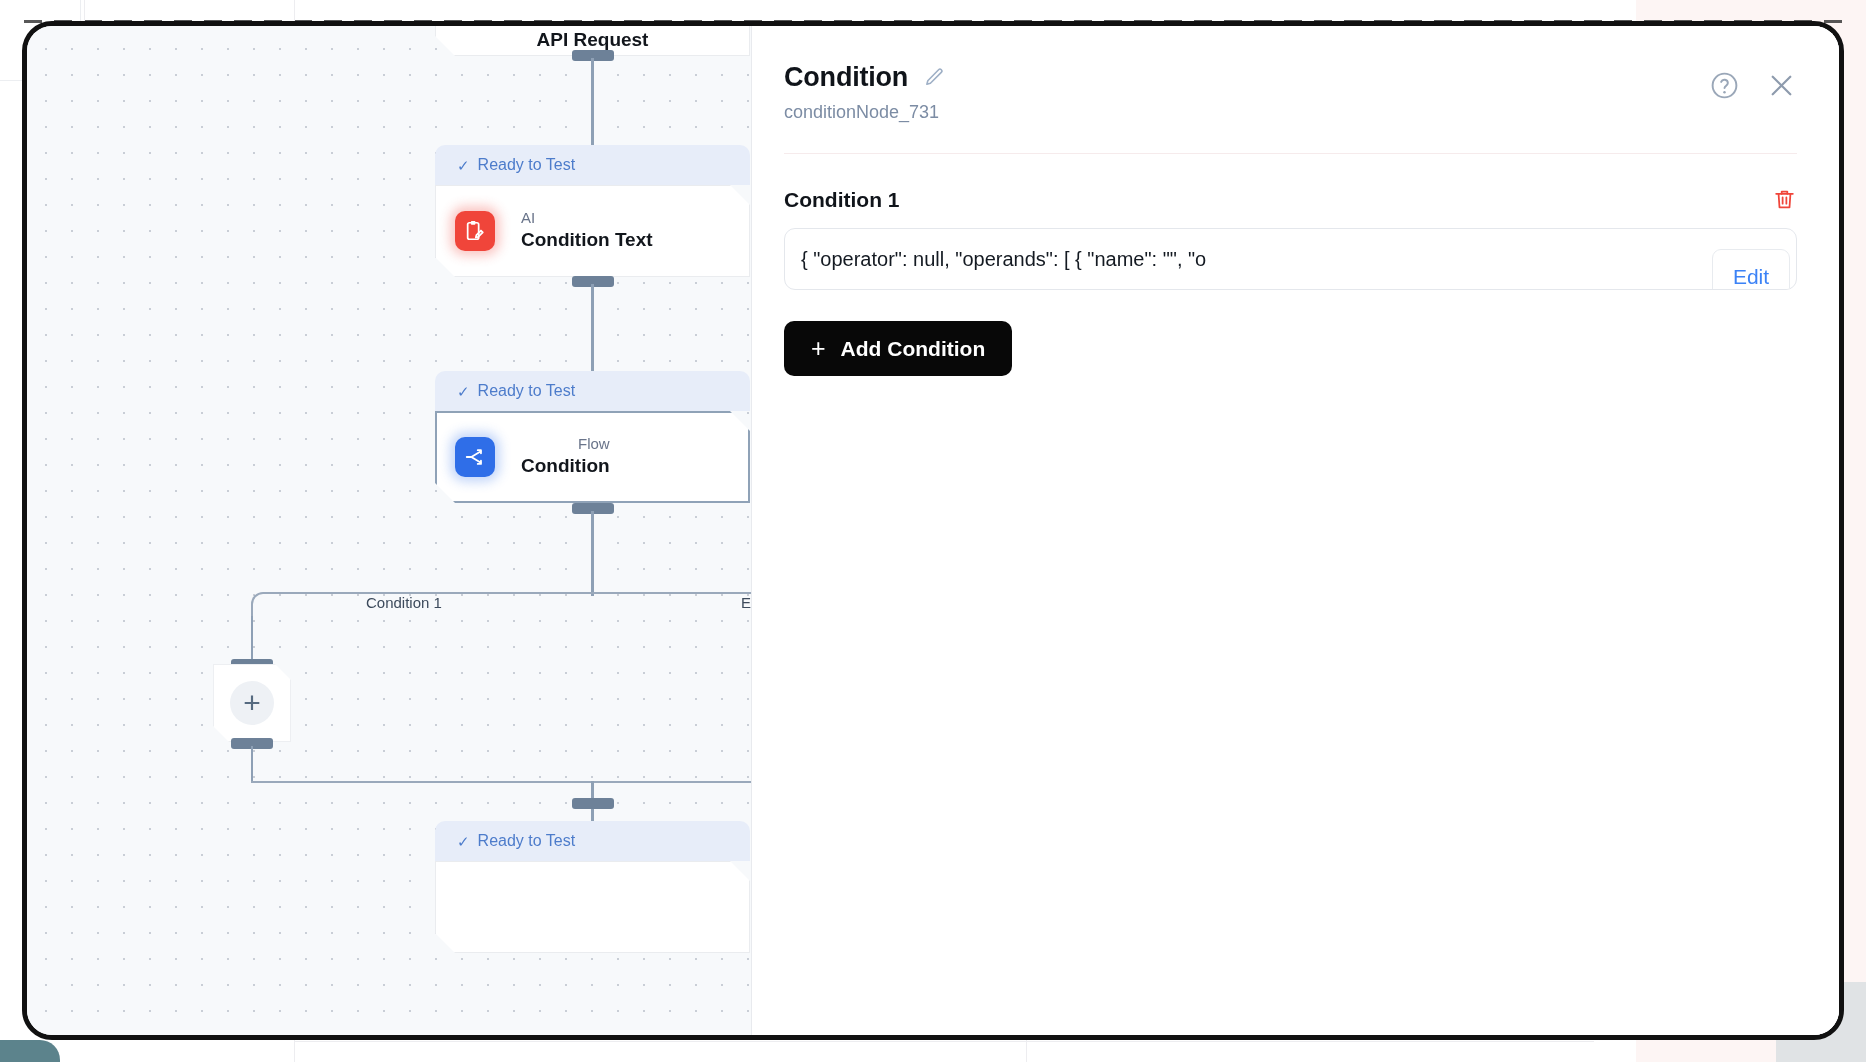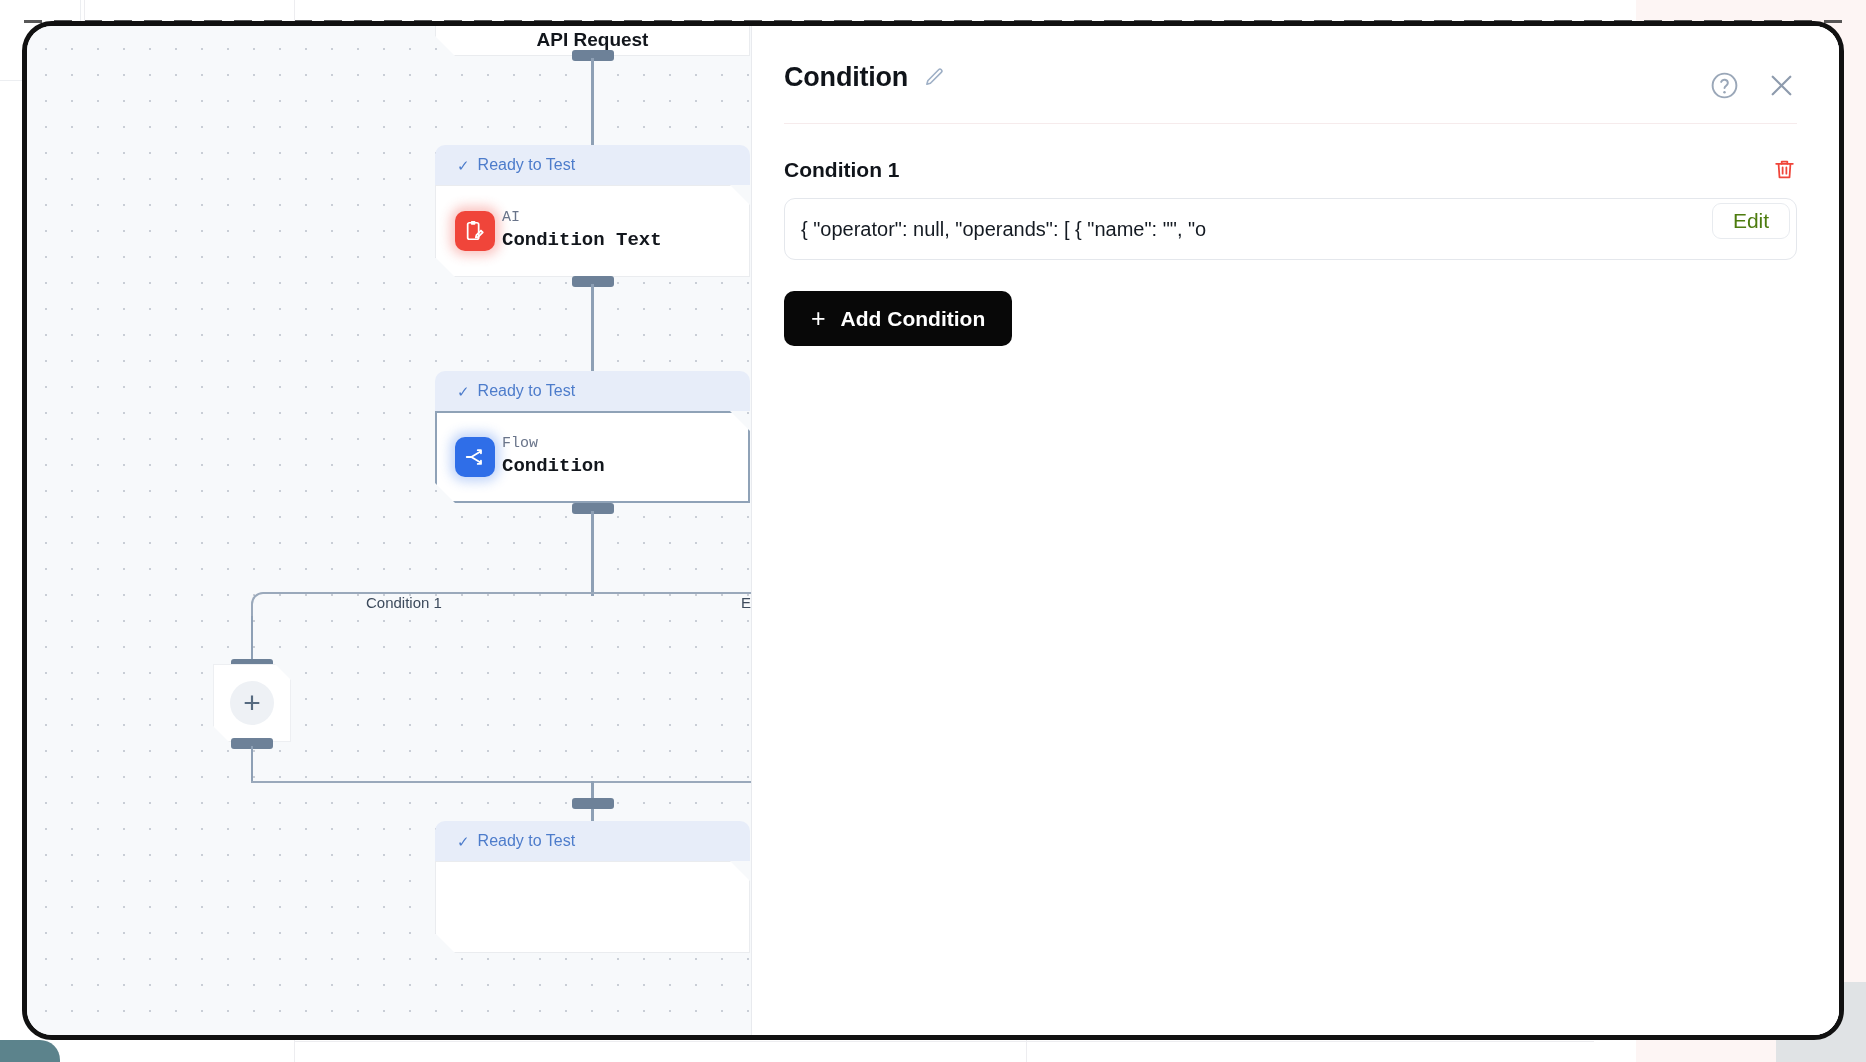--- a/index.html
+++ b/index.html
@@ -151,28 +151,28 @@
     font-weight: 500;
   }
   .node-status .chk { font-size: 15px; line-height: 1; }
 
   .node-card {
     position: relative;
     background: #ffffff;
     min-height: 92px;
     display: flex;
     align-items: center;
-    gap: 7px;
+    gap: 26px;
     padding: 0 20px;
     
     clip-path: polygon(0 0, calc(100% - 20px) 0, 100% 20px, 100% 100%, 20px 100%, 0 calc(100% - 20px));
-    font-family: Liberation Mono, monospace;
   }
   .node-card.selected {
     box-shadow: inset 0 0 0 2px #8fa2b7;
+    text-align: right;
   }
   .node-card.plain {
     box-shadow: inset 0 0 0 1px #eaecef;
   }
 
   .node-icon {
     width: 40px;
     height: 40px;
     border-radius: 10px;
     flex: 0 0 auto;
@@ -324,28 +324,28 @@
   .json-value {
     flex: 1 1 auto;
     font-size: 20px;
     color: #141a22;
     white-space: nowrap;
     overflow: hidden;
   }
   .edit-btn {
     position: absolute;
     right: 6px;
-    top: 4px;
-    height: 36px;
+    top: 20px;
+    height: 56px;
     min-width: 78px;
     padding: 0 16px;
     border: 1px solid #e8ebef;
     border-radius: 9px;
     background: #ffffff;
-    color: #4d7c0f;
+    color: #3b82f6;
     font-size: 21px;
     font-weight: 500;
     cursor: pointer;
     font-family: "Liberation Sans", sans-serif;
   }
 
   .add-condition-btn {
     margin-top: 31px;
     height: 55px;
     padding: 0 27px;
@@ -476,20 +476,21 @@
 
         <div class="panel-title-row">
           <span class="panel-title">Condition</span>
           <button class="pencil-btn" aria-label="Rename">
             <svg width="24" height="24" viewBox="0 0 24 24" fill="none" stroke="#9fb0c6" stroke-width="1.6" stroke-linecap="round" stroke-linejoin="round">
               <path d="M16.6 3.7a1.9 1.9 0 0 1 2.7 2.7L8.4 17.3l-3.5.9.9-3.5z"></path>
             </svg>
           </button>
         </div>
 
+        <div class="panel-subtitle">conditionNode_731</div>
 
         <div class="panel-head-actions">
           <button class="icon-btn" aria-label="Help">
             <svg width="31" height="31" viewBox="0 0 24 24" fill="none" stroke="#9aa7b8" stroke-width="1.5" stroke-linecap="round" stroke-linejoin="round">
               <circle cx="12" cy="12" r="9.2"></circle>
               <path d="M9.4 9.2a2.7 2.7 0 0 1 5.2.9c0 1.8-2.6 2.2-2.6 3.9"></path>
               <circle cx="12" cy="17.3" r="0.95" fill="#9aa7b8" stroke="none"></circle>
             </svg>
           </button>
           <button class="icon-btn" aria-label="Close">

